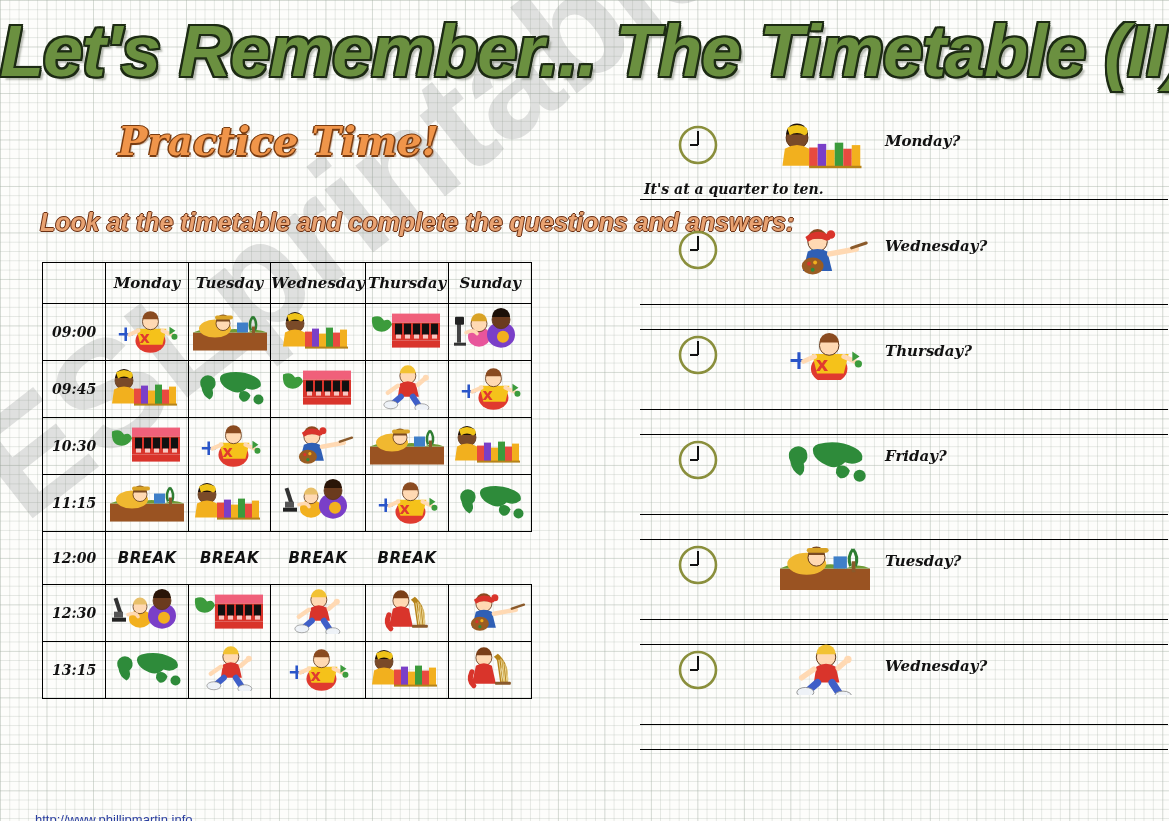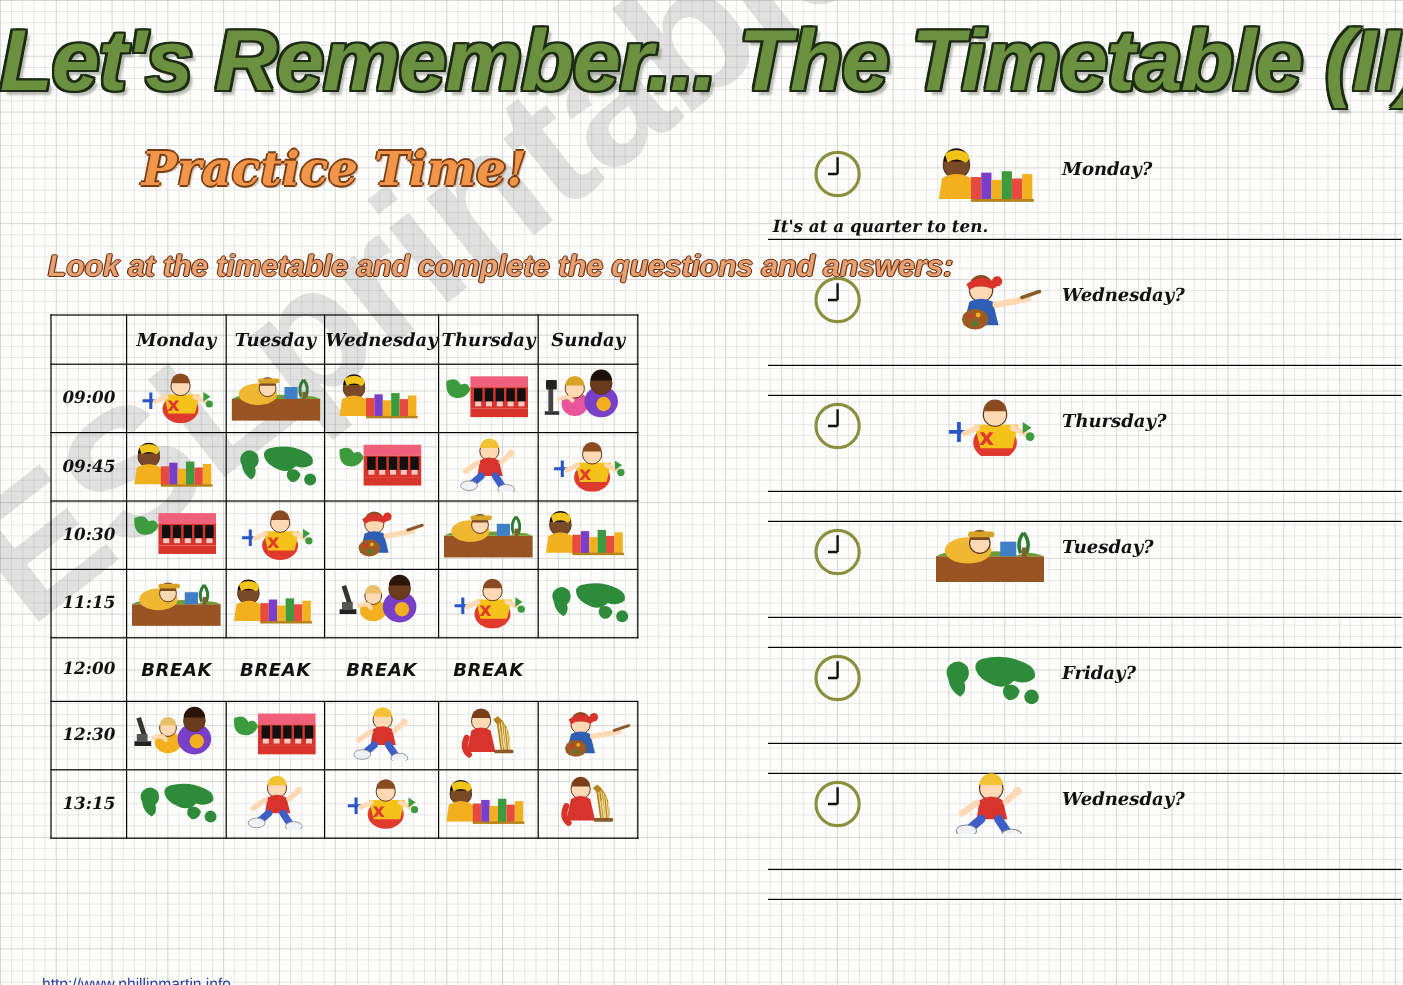--- a/index.html
+++ b/index.html
@@ -756,63 +756,63 @@
       </div>
       <div class="qblock">
         <div class="qhead">
           <span class="clock"><svg viewBox="0 0 46 46" width="46" height="46" xmlns="http://www.w3.org/2000/svg">
     <circle cx="23" cy="23" r="18" fill="none" stroke="#8a8f3c" stroke-width="2.6"></circle>
     <path d="M23 23 L23 9" stroke="#111" stroke-width="2"></path>
     <path d="M23 23 L15 23" stroke="#111" stroke-width="2"></path>
   </svg></span>
           <span class="qicon">
             <svg viewBox="0 0 90 52" width="90" height="52" xmlns="http://www.w3.org/2000/svg">
-      <g transform="translate(0,6.24) scale(1.2162162162162162)">
-        <rect x="0" y="20" width="74" height="18" fill="#9a5322"></rect>
-        <path d="M0 20 q14 -7 28 0 q14 -7 26 0 q10 -5 20 0 z" fill="#6e9c36"></path>
-        <ellipse cx="22" cy="16" rx="16" ry="9" fill="#f0b830"></ellipse>
-
-    <circle cx="30" cy="11" r="7" fill="#ffd9b3" stroke="#5a3318" stroke-width=".8"></circle>
-    <path d="M23 8.9 a7 7 0 0 1 14 0 z" fill="#7a4a22"></path>
-        <rect x="22" y="3" width="18" height="4" rx="2" fill="#d9a326"></rect>
-        <rect x="44" y="10" width="11" height="10" fill="#3f7fc8"></rect>
-        <path d="M60 4 q-5 6 -2 14 M60 4 q5 6 2 14" stroke="#2e7d32" stroke-width="2.5" fill="none"></path>
-        <rect x="59" y="14" width="3" height="9" fill="#8a5a2b"></rect>
+      <g transform="translate(1.8,6.24) scale(1.2162162162162162)">
+        <path d="M8 8 q6 -5 12 1 q3 7 -2 11 q2 7 -3 10 q-7 -4 -8 -12 q-3 -6 1 -10 z" fill="#2e8b3a"></path>
+        <path d="M30 4 q16 -4 30 3 q8 4 6 10 q-6 5 -14 2 q-6 6 -14 3 q-10 -4 -12 -10 q-2 -6 4 -8 z" fill="#2e8b3a"></path>
+        <path d="M46 22 q7 -2 10 4 q-2 7 -8 6 q-6 -4 -2 -10 z" fill="#2e8b3a"></path>
+        <ellipse cx="64" cy="30" rx="5" ry="5" fill="#2e8b3a"></ellipse>
       </g>
             </svg>
           </span>
-          <span class="qday">Tuesday?</span>
+          <span class="qday">Friday?</span>
         </div>
         <div class="wline">
           <span class="wtext seg1"></span>
           <span class="wtext seg2"></span>
           <span class="wtext seg3"></span>
         </div>
         <div class="wline">
           <span class="wtext seg1"></span>
         </div>
       </div>
       <div class="qblock">
         <div class="qhead">
           <span class="clock"><svg viewBox="0 0 46 46" width="46" height="46" xmlns="http://www.w3.org/2000/svg">
     <circle cx="23" cy="23" r="18" fill="none" stroke="#8a8f3c" stroke-width="2.6"></circle>
     <path d="M23 23 L23 9" stroke="#111" stroke-width="2"></path>
     <path d="M23 23 L15 23" stroke="#111" stroke-width="2"></path>
   </svg></span>
           <span class="qicon">
             <svg viewBox="0 0 90 52" width="90" height="52" xmlns="http://www.w3.org/2000/svg">
-      <g transform="translate(1.8,6.24) scale(1.2162162162162162)">
-        <path d="M8 8 q6 -5 12 1 q3 7 -2 11 q2 7 -3 10 q-7 -4 -8 -12 q-3 -6 1 -10 z" fill="#2e8b3a"></path>
-        <path d="M30 4 q16 -4 30 3 q8 4 6 10 q-6 5 -14 2 q-6 6 -14 3 q-10 -4 -12 -10 q-2 -6 4 -8 z" fill="#2e8b3a"></path>
-        <path d="M46 22 q7 -2 10 4 q-2 7 -8 6 q-6 -4 -2 -10 z" fill="#2e8b3a"></path>
-        <ellipse cx="64" cy="30" rx="5" ry="5" fill="#2e8b3a"></ellipse>
+      <g transform="translate(0,6.24) scale(1.2162162162162162)">
+        <rect x="0" y="20" width="74" height="18" fill="#9a5322"></rect>
+        <path d="M0 20 q14 -7 28 0 q14 -7 26 0 q10 -5 20 0 z" fill="#6e9c36"></path>
+        <ellipse cx="22" cy="16" rx="16" ry="9" fill="#f0b830"></ellipse>
+
+    <circle cx="30" cy="11" r="7" fill="#ffd9b3" stroke="#5a3318" stroke-width=".8"></circle>
+    <path d="M23 8.9 a7 7 0 0 1 14 0 z" fill="#7a4a22"></path>
+        <rect x="22" y="3" width="18" height="4" rx="2" fill="#d9a326"></rect>
+        <rect x="44" y="10" width="11" height="10" fill="#3f7fc8"></rect>
+        <path d="M60 4 q-5 6 -2 14 M60 4 q5 6 2 14" stroke="#2e7d32" stroke-width="2.5" fill="none"></path>
+        <rect x="59" y="14" width="3" height="9" fill="#8a5a2b"></rect>
       </g>
             </svg>
           </span>
-          <span class="qday">Friday?</span>
+          <span class="qday">Tuesday?</span>
         </div>
         <div class="wline">
           <span class="wtext seg1"></span>
           <span class="wtext seg2"></span>
           <span class="wtext seg3"></span>
         </div>
         <div class="wline">
           <span class="wtext seg1"></span>
         </div>
       </div>

